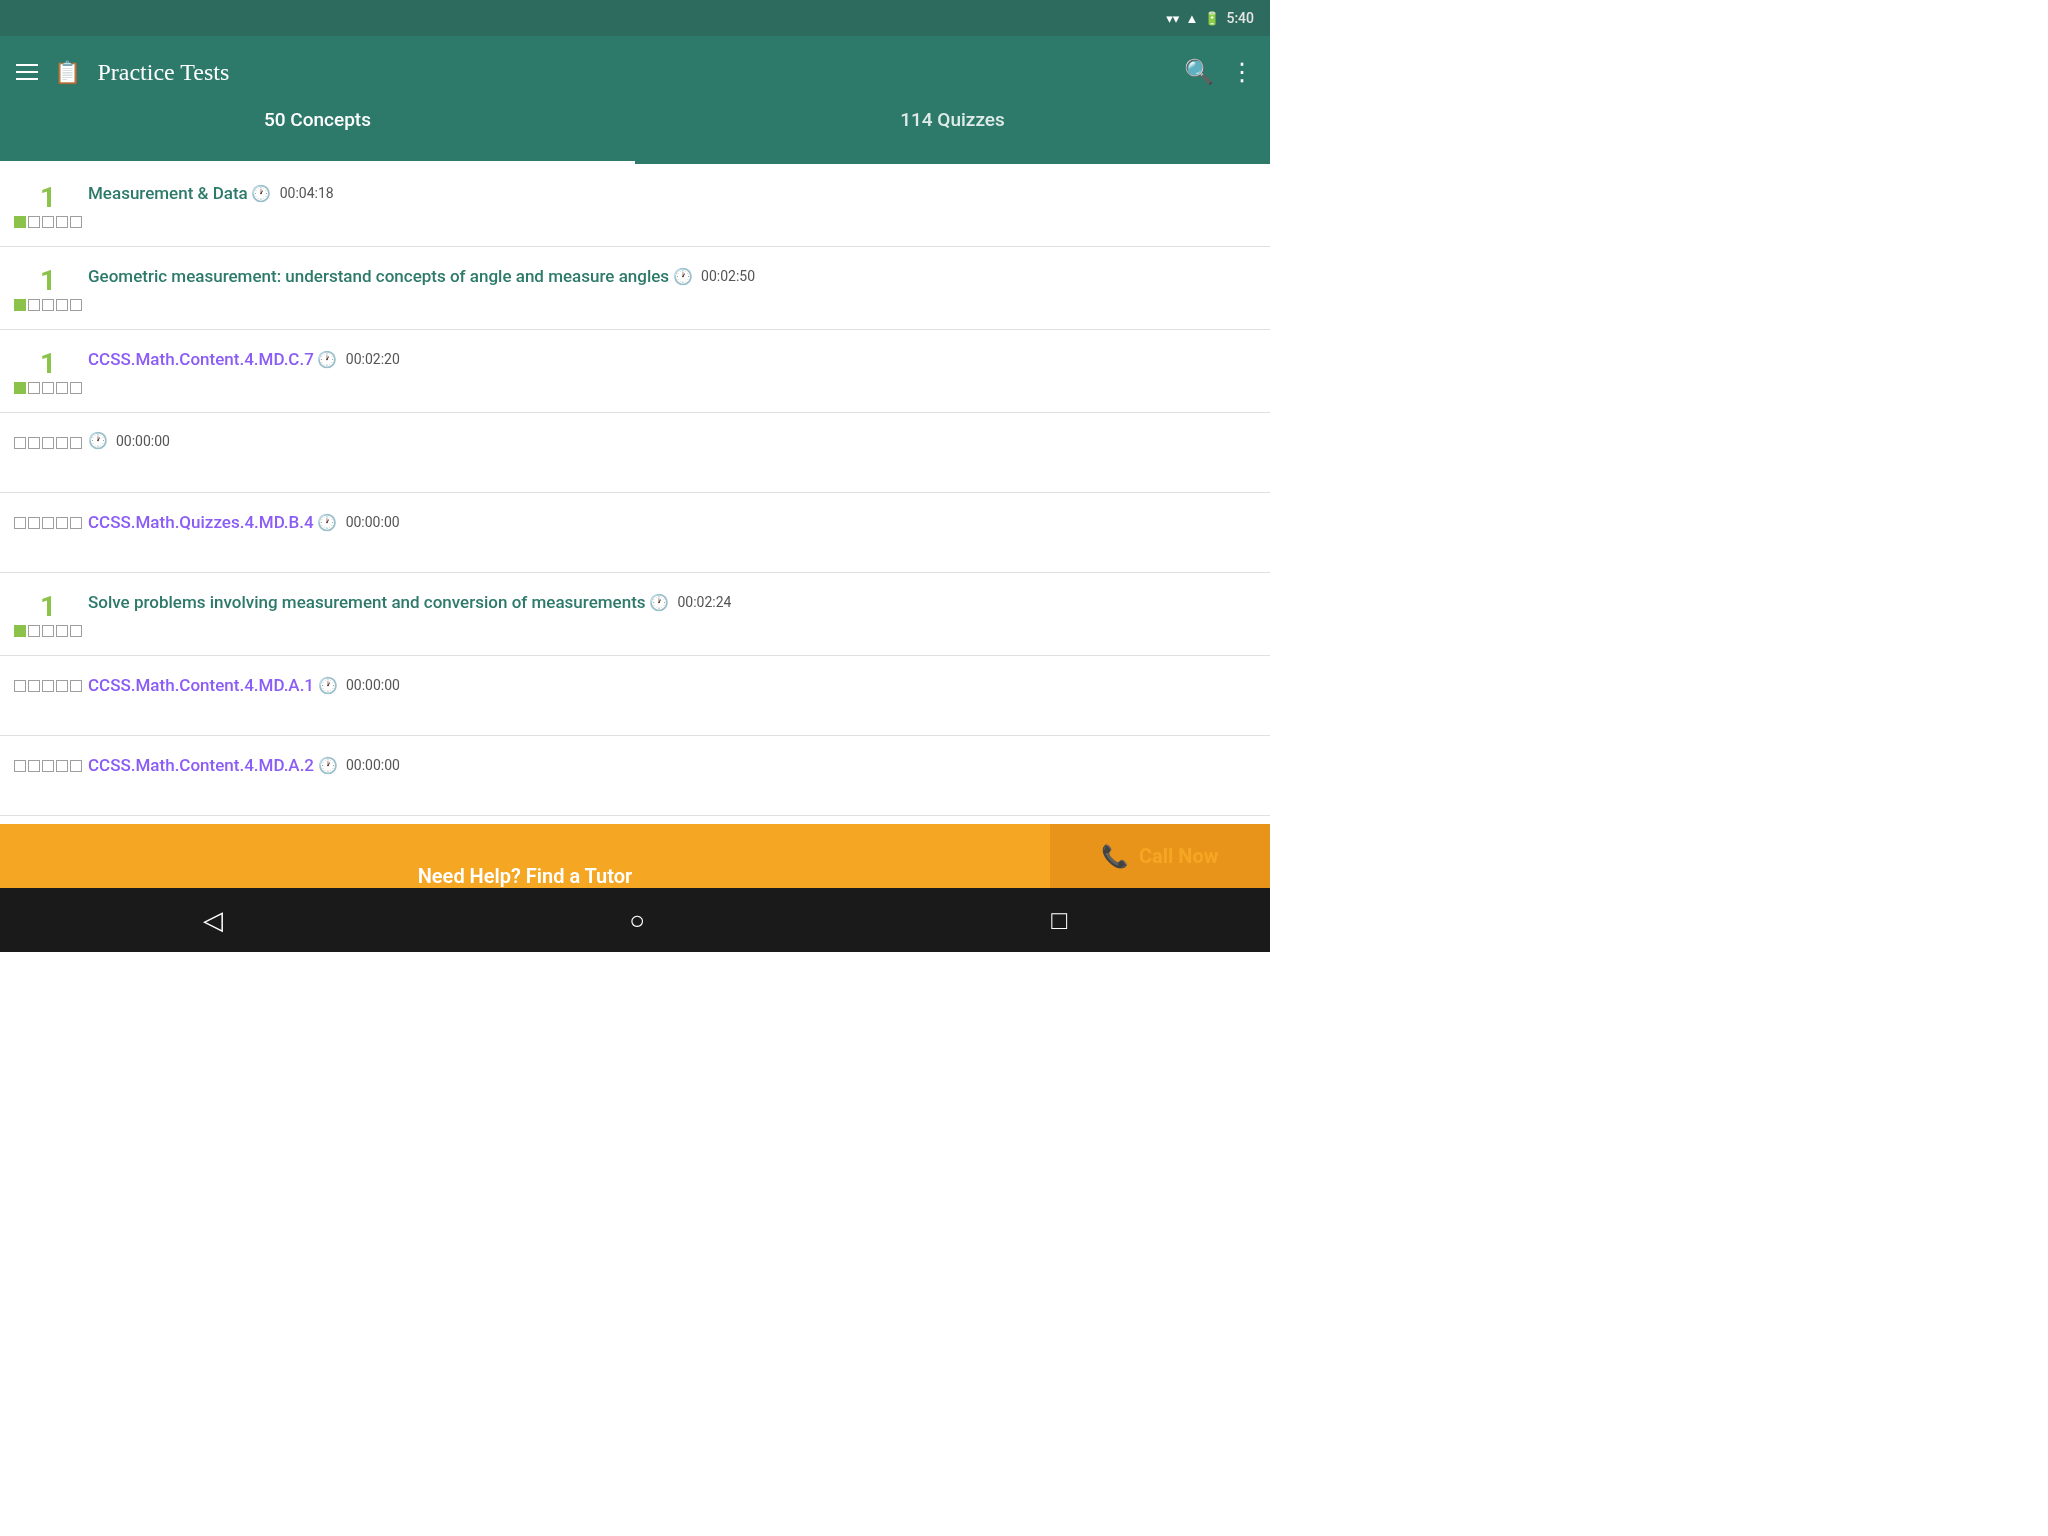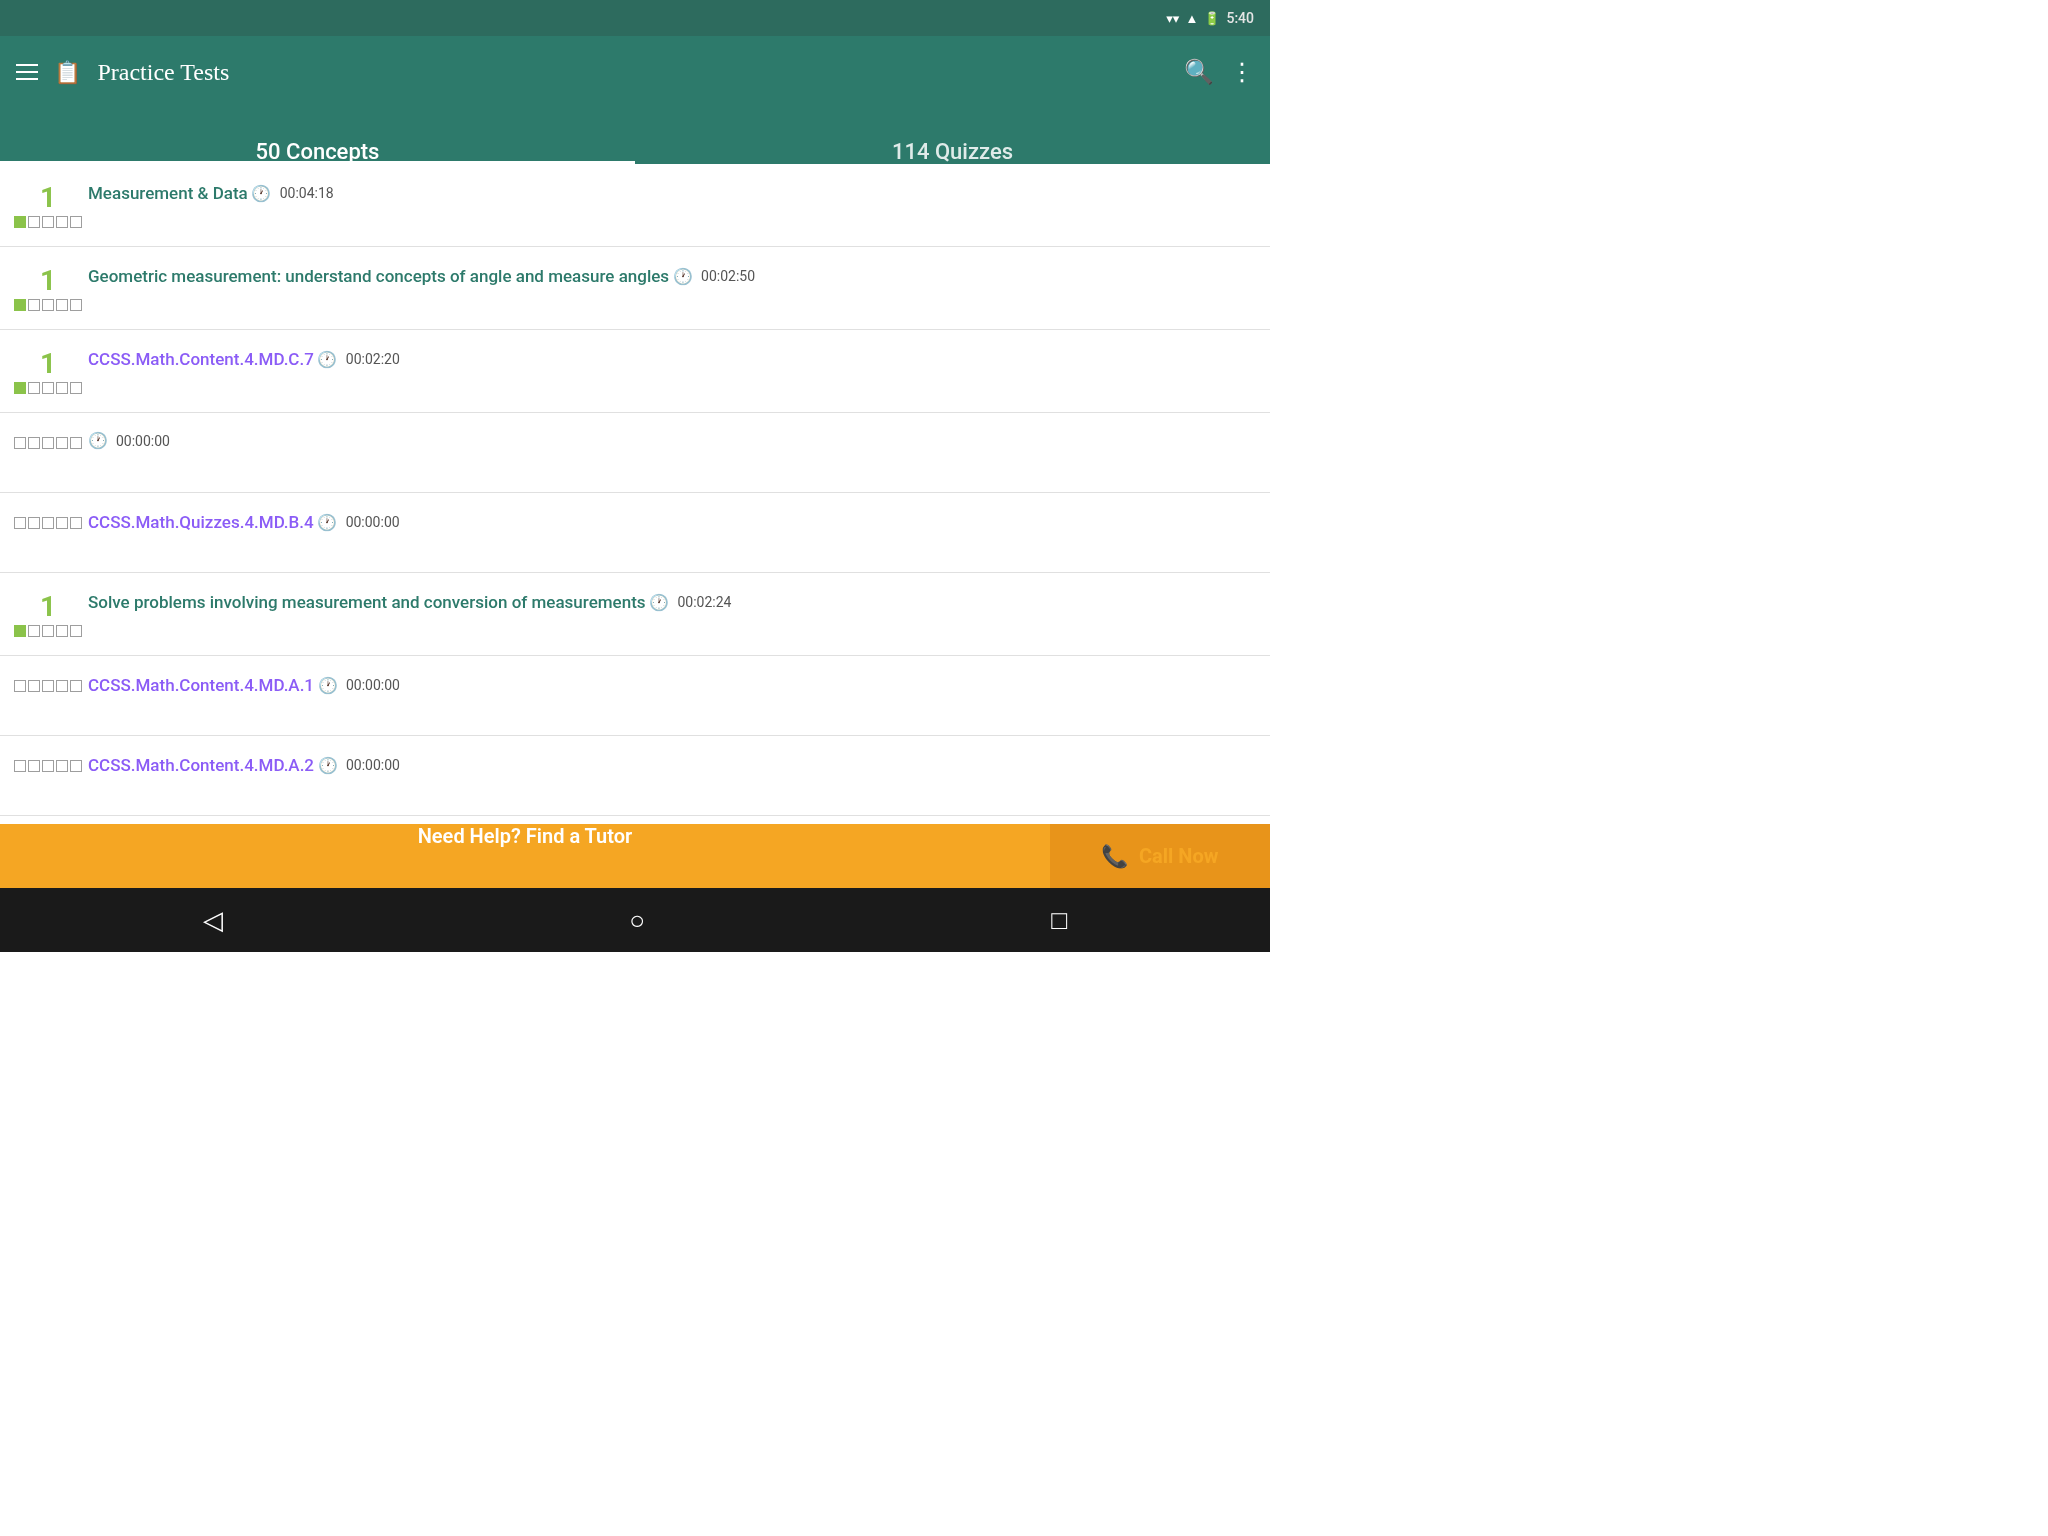--- a/index.html
+++ b/index.html
@@ -91,24 +91,24 @@
     
     .tab-bar {
       background: #2d7a6b;
       height: 56px;
       display: flex;
       border-bottom: none;
     }
     .tab {
       flex: 1;
       display: flex;
-      align-items: flex-end;
+      align-items: flex-start;
       justify-content: center;
       color: rgba(255,255,255,0.85);
-      font-size: 22px;
+      font-size: 19px;
       font-weight: 500;
       cursor: pointer;
       position: relative;
     }
     .tab.active {
       color: #fff;
     }
     .tab.active::after {
       content: '';
       position: absolute;
@@ -197,21 +197,21 @@
       bottom: 64px;
       left: 0;
       right: 0;
       height: 64px;
       display: flex;
       background: #f5a623;
     }
     .banner-left {
       flex: 1;
       display: flex;
-      align-items: flex-start;
+      align-items: flex-end;
       justify-content: center;
       color: #fff;
       font-size: 20px;
       font-weight: 600;
     }
     .banner-right {
       width: 220px;
       background: #e8941a;
       display: flex;
       align-items: center;

